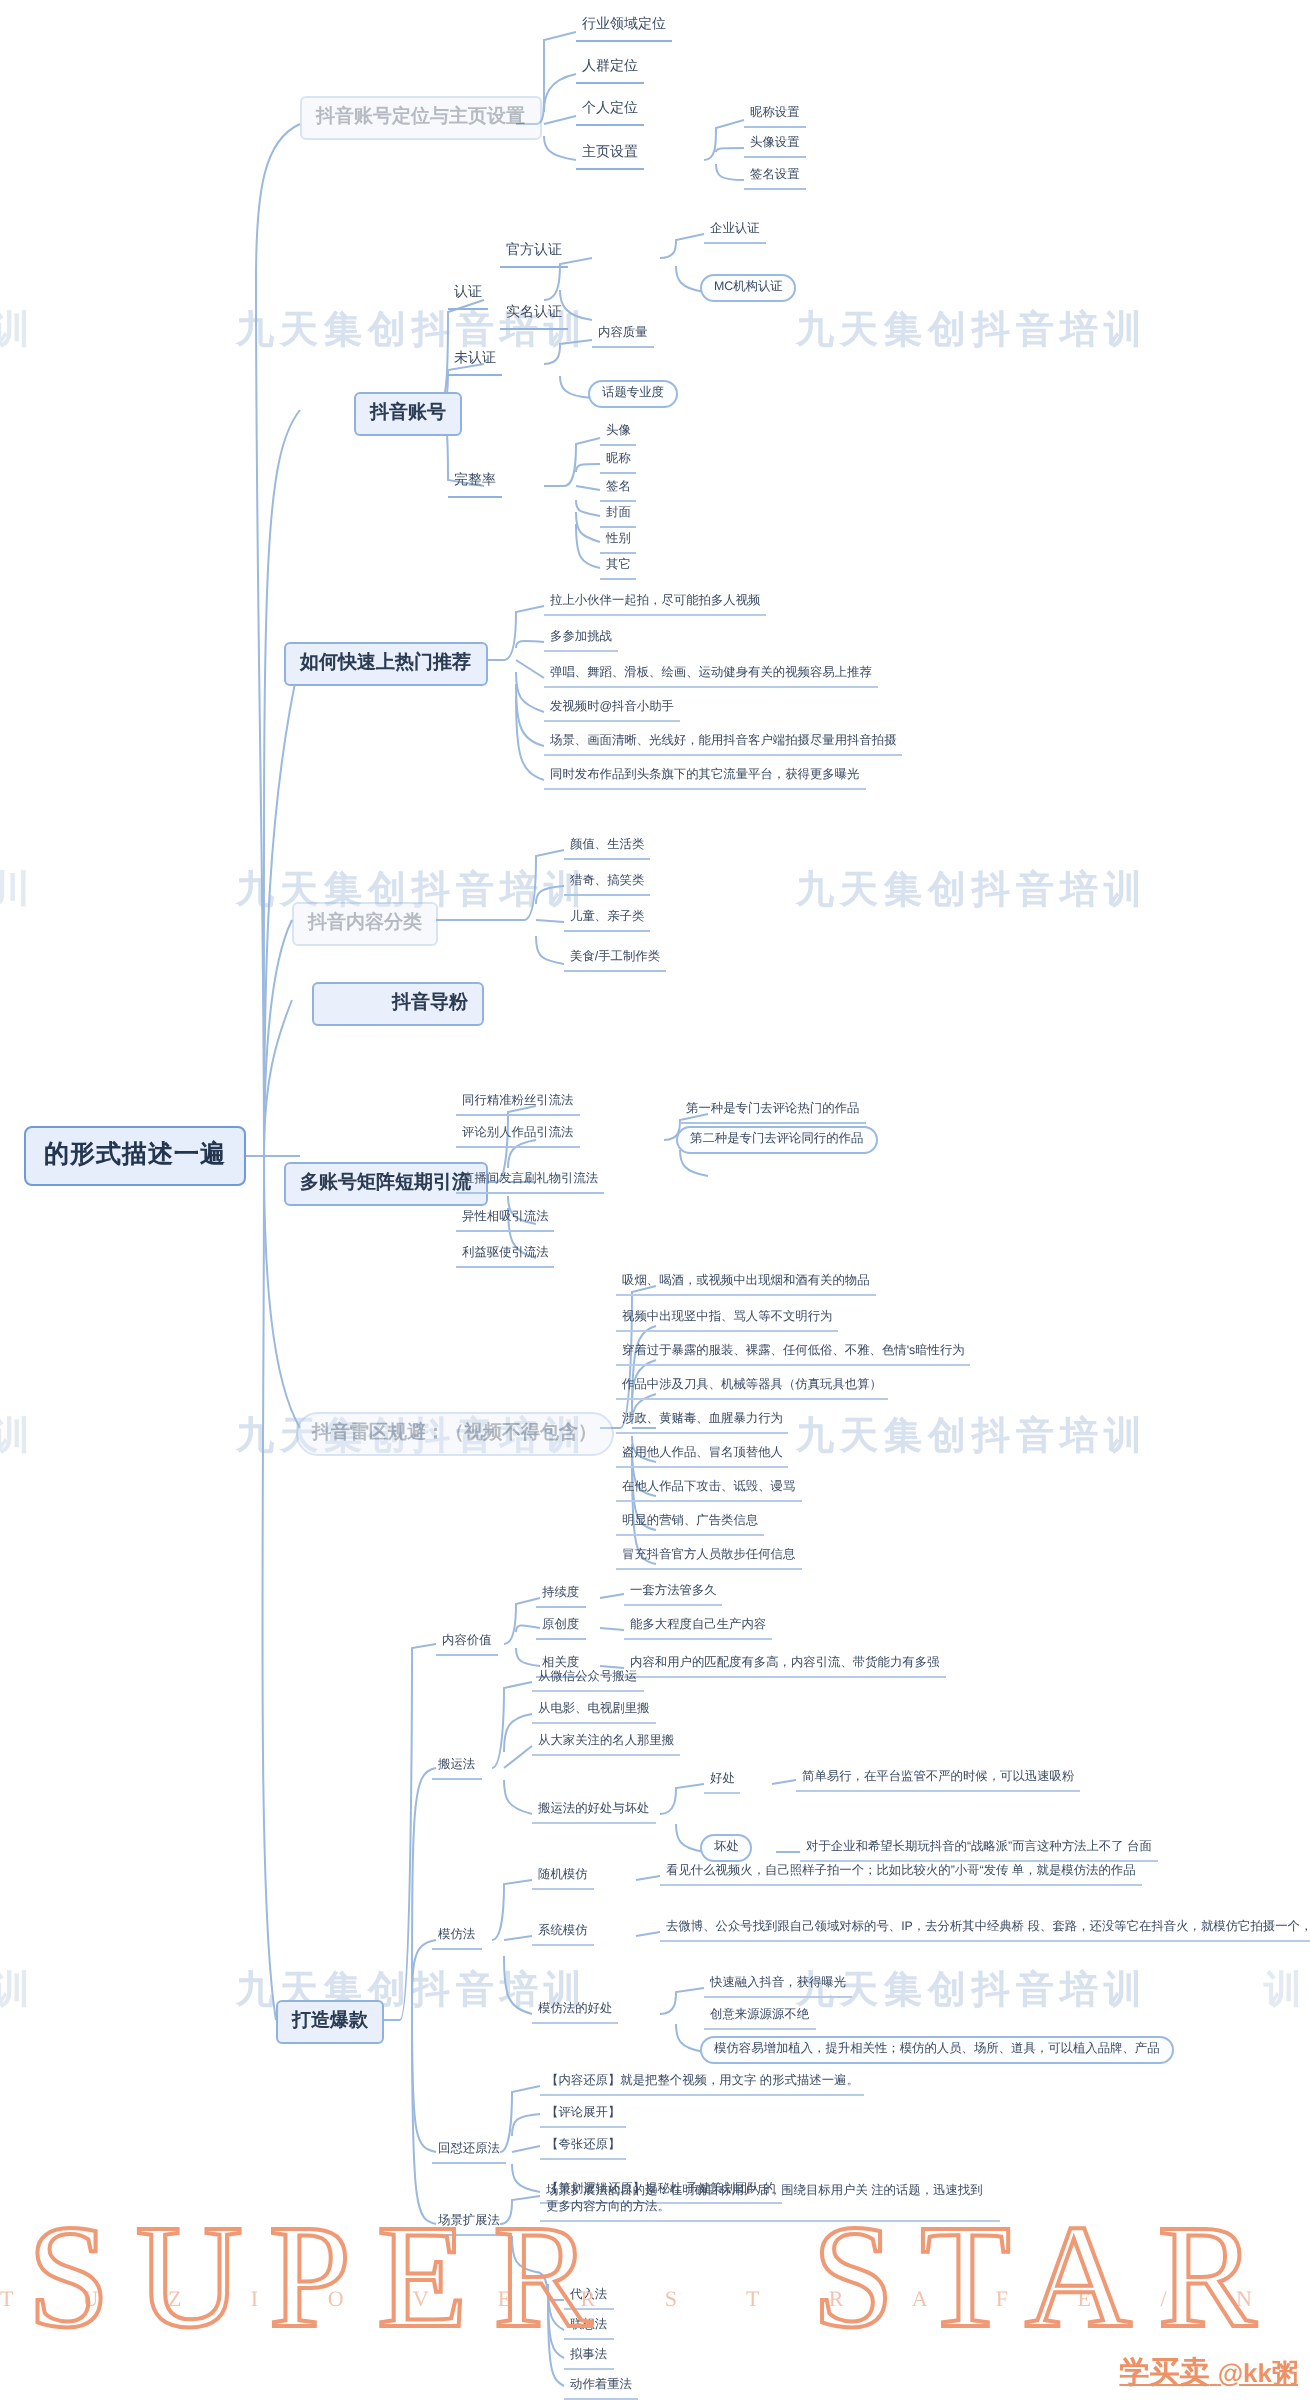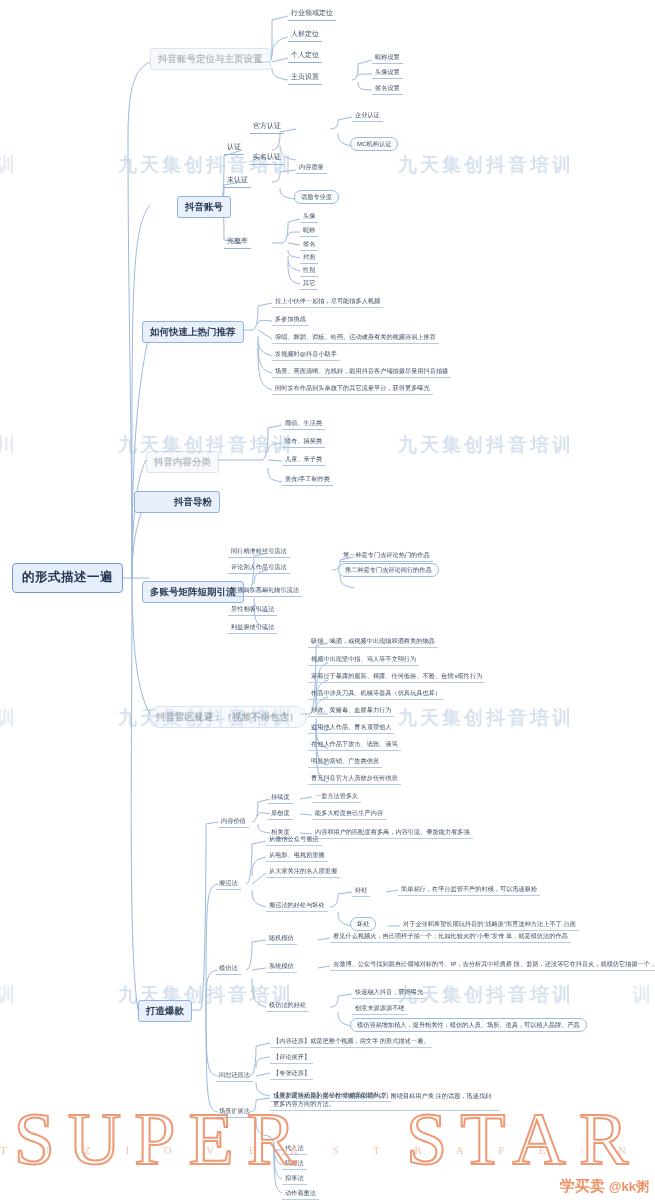--- a/index.html
+++ b/index.html
@@ -56,21 +56,21 @@
   }
   .ss-sub{
     position:absolute;left:0;right:0;bottom:44px;text-align:center;
     font-size:11px;letter-spacing:16px;color:#f2c3ae;
     pointer-events:none;user-select:none;white-space:nowrap;
     font-family:"Liberation Serif","DejaVu Serif",serif;
   }
   .corner-wm{
     position:absolute;right:6px;bottom:4px;
     font-size:15px;font-weight:bold;color:#ef9164;white-space:nowrap;
-    pointer-events:none;user-select:none;
+    pointer-events:none;user-select:none;text-decoration:underline;
   }
   .corner-wm .at{font-size:13px;}
 </style>
 </head>
 <body>
 
 <div id="canvas">
 
   <div class="wm" style="left:118px;top:152px;">九天集创抖音培训</div>
   <div class="wm" style="left:398px;top:152px;">九天集创抖音培训</div>
@@ -242,21 +242,21 @@
   <div class="node sub leaf" style="left:272px;top:349px;">发视频时@抖音小助手</div>
   <div class="node sub leaf" style="left:272px;top:366px;">场景、画面清晰、光线好，能用抖音客户端拍摄尽量用抖音拍摄</div>
   <div class="node sub leaf" style="left:272px;top:383px;">同时发布作品到头条旗下的其它流量平台，获得更多曝光</div>
 
   <div class="node branch faded" style="left:146px;top:451px;">抖音内容分类</div>
   <div class="node sub lvl3" style="left:282px;top:418px;">颜值、生活类</div>
   <div class="node sub lvl3" style="left:282px;top:436px;">猎奇、搞笑类</div>
   <div class="node sub lvl3" style="left:282px;top:454px;">儿童、亲子类</div>
   <div class="node sub lvl3" style="left:282px;top:474px;">美食/手工制作类</div>
 
-  <div class="node branch" style="left:134px;top:491px;padding-left:39px;">抖音导粉</div>
+  <div class="node branch" style="left:156px;top:491px;padding-left:39px;">抖音导粉</div>
 
   <div class="node branch" style="left:142px;top:581px;">多账号矩阵短期引流</div>
   <div class="node sub lvl3" style="left:228px;top:546px;">同行精准粉丝引流法</div>
   <div class="node sub lvl3" style="left:228px;top:562px;">评论别人作品引流法</div>
   <div class="node sub lvl3" style="left:340px;top:550px;">第一种是专门去评论热门的作品</div>
   <div class="node sub lvl3 pillbox" style="left:338px;top:563px;">第二种是专门去评论同行的作品</div>
   <div class="node sub lvl3" style="left:228px;top:585px;">直播间发言刷礼物引流法</div>
   <div class="node sub lvl3" style="left:228px;top:604px;">异性相吸引流法</div>
   <div class="node sub lvl3" style="left:228px;top:622px;">利益驱使引流法</div>
 

